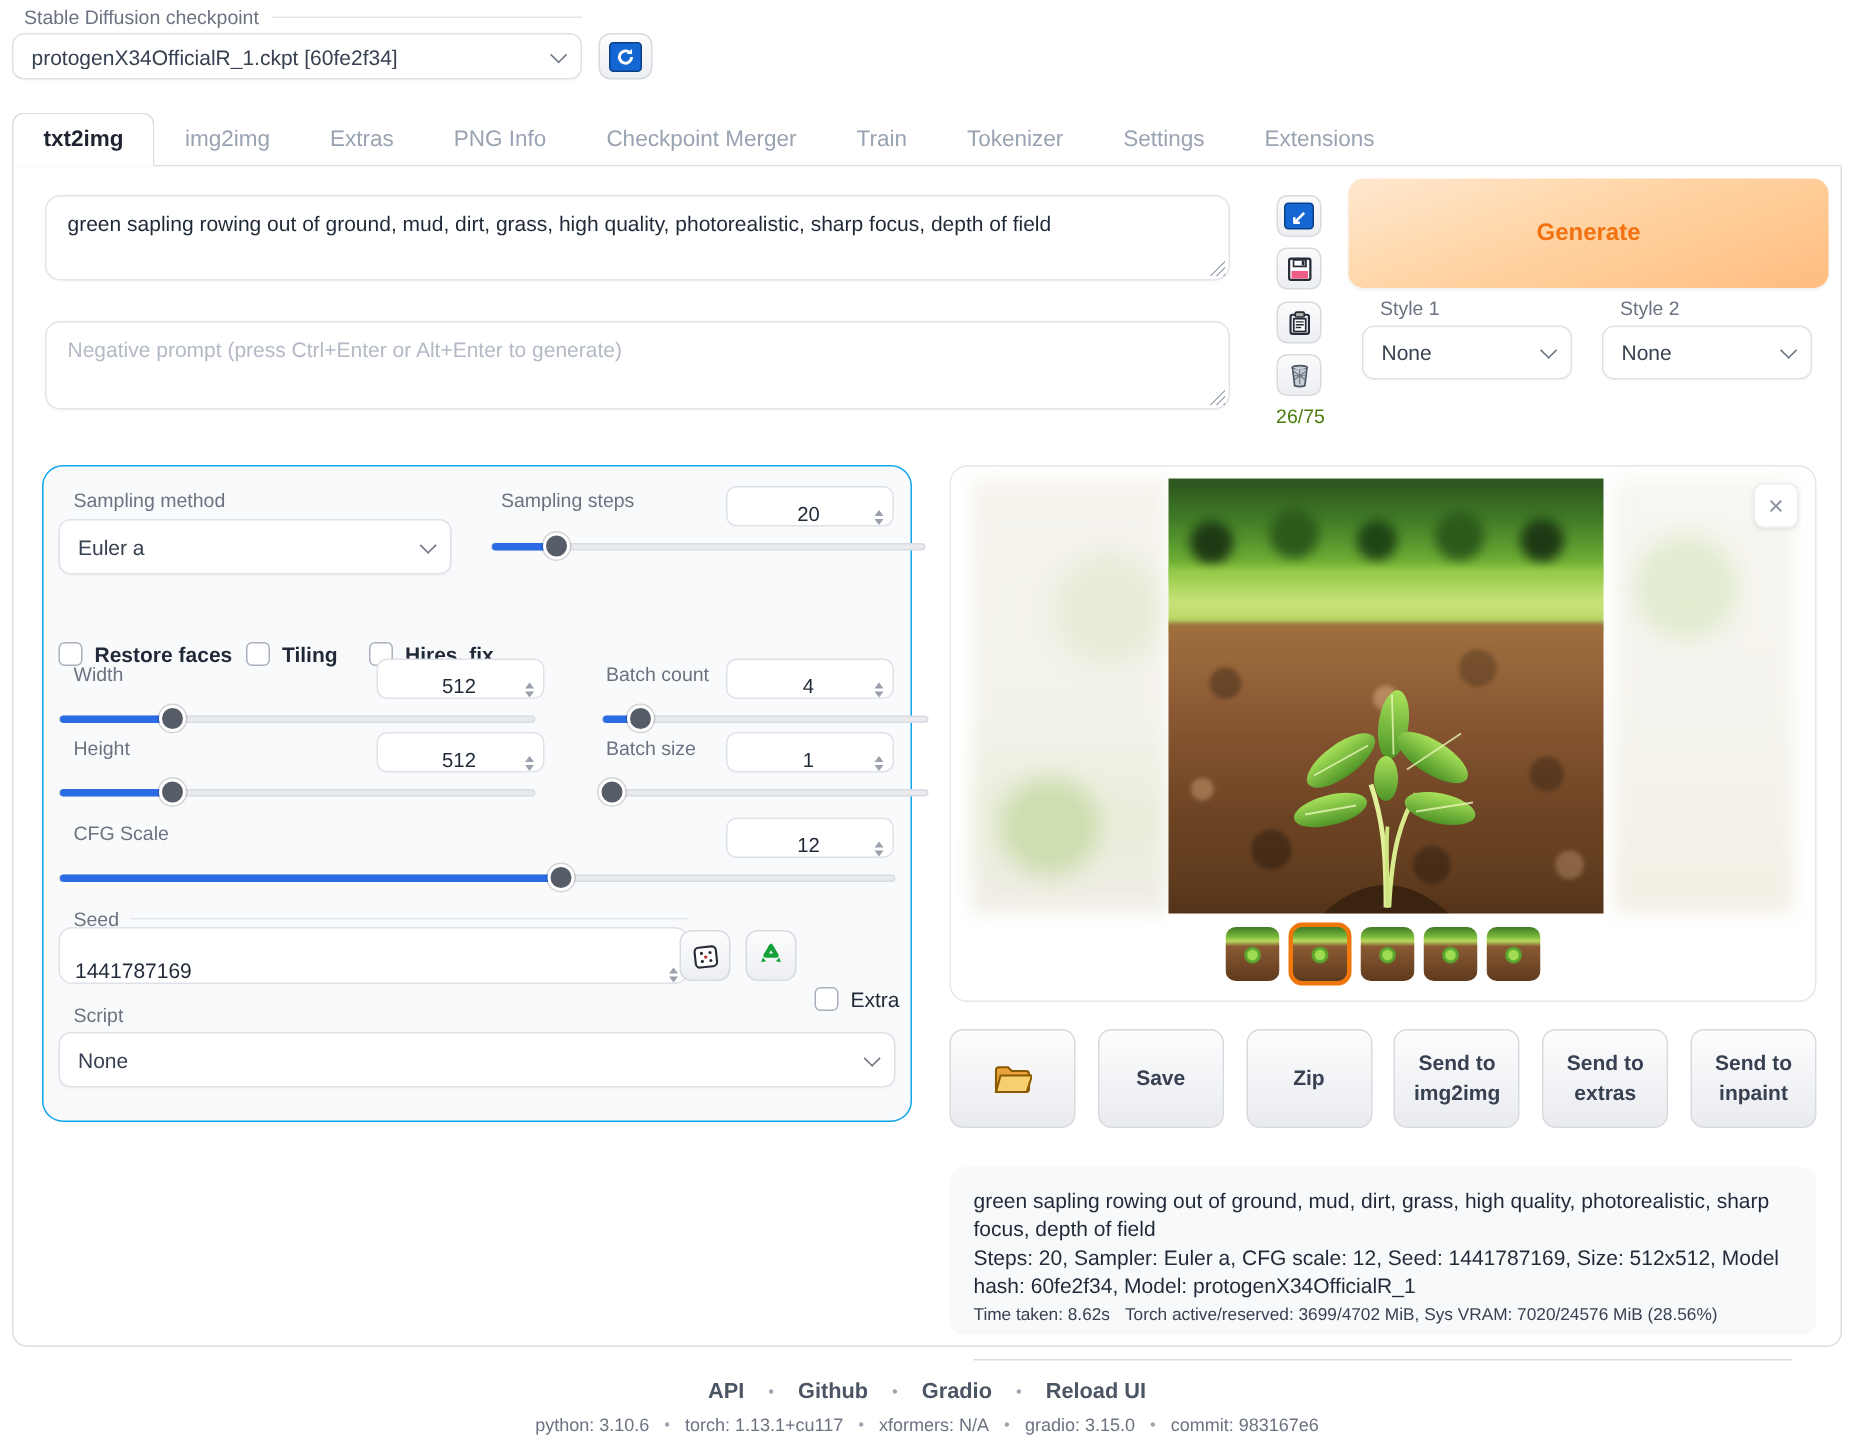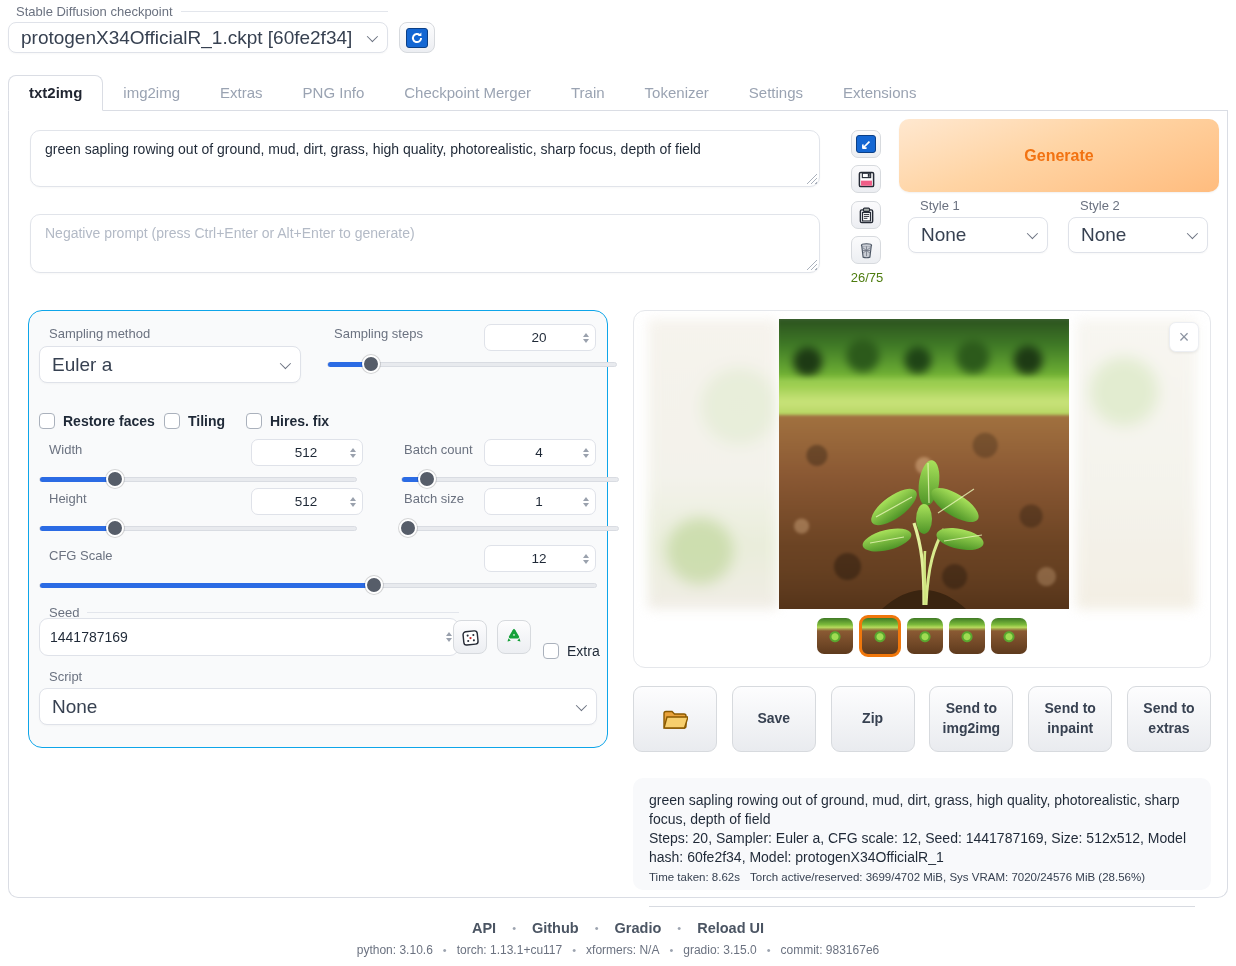--- a/index.html
+++ b/index.html
@@ -5,21 +5,21 @@
   * { margin:0; padding:0; box-sizing:border-box; }
   html,body { background:#fff; font-family:"Liberation Sans", sans-serif; }
   .page { position:relative; width:1236px; height:966px; background:#fff; overflow:hidden; color:#374151; }
 
   .lbl { font-size:13px; color:#6b7280; }
   .abs { position:absolute; }
 
   
   .ckpt-label-row { left:16px; top:4px; width:372px; display:flex; align-items:center; }
   .fieldline { flex:1; height:1px; background:#e3e6ec; margin-left:8px; }
-  .select { background:#fff; border:1px solid #dfe2e9; border-radius:8px; display:flex; align-items:center; padding:0 12px; font-size:19px; color:#374151; cursor:pointer; box-shadow:0 1px 2px rgba(0,0,0,.03); }
+  .select { background:#fff; border:1px solid #dfe2e9; border-radius:8px; display:flex; align-items:center; padding:0 12px; font-size:14px; color:#374151; cursor:pointer; box-shadow:0 1px 2px rgba(0,0,0,.03); }
   .select .val { flex:1; white-space:nowrap; overflow:hidden; }
   .chev { width:8px; height:8px; border-right:1.6px solid #6b7280; border-bottom:1.6px solid #6b7280; transform:rotate(45deg) translateY(-2px); flex:none; }
   .btn-gray { background:linear-gradient(180deg,#fdfdfe,#eceef2); border:1px solid #d7dade; border-radius:8px; display:flex; align-items:center; justify-content:center; cursor:pointer; }
   .ic-blue { background:#1467d3; color:#fff; border-radius:3px; width:20px; height:18px; display:flex; align-items:center; justify-content:center; font-size:13px; font-weight:bold; border:1px solid #0b3f86; }
 
   
   .tabbar { left:8px; top:75px; width:1220px; height:36px; display:flex; align-items:flex-end; border-bottom:1px solid #dadde4; }
   .tab { padding:8px 20px 9px 20px; font-size:15px; color:#9aa3b2; cursor:pointer; white-space:nowrap; }
   .tab.active { border:1px solid #dadde4; border-bottom:1px solid #fff; border-radius:8px 8px 0 0; background:#fff; color:#1f2430; font-weight:700; margin-bottom:-1px; }
 
@@ -33,27 +33,27 @@
   .mini-btn { position:absolute; left:851px; width:30px; height:28px; background:linear-gradient(180deg,#fbfbfc,#eceef2); border:1px solid #d7dade; border-radius:7px; display:flex; align-items:center; justify-content:center; cursor:pointer; }
   .token-counter { position:absolute; left:849px; width:36px; text-align:center; font-size:13px; color:#4d7c0f; }
 
   .generate { position:absolute; left:899px; top:119px; width:320px; height:73px; border:none; border-radius:10px; background:linear-gradient(160deg,#ffe8d0 0%,#ffd4a4 45%,#ffbc7e 100%); color:#f27211; font-size:16px; font-weight:700; cursor:pointer; font-family:"Liberation Sans",sans-serif; box-shadow:0 1px 2px rgba(0,0,0,.06); }
 
   
   .slider { position:absolute; height:16px; cursor:pointer; }
   .slider .track { position:absolute; left:0; right:0; top:6px; height:5px; border-radius:3px; background:#e8eaee; border:1px solid #d9dce2; }
   .slider .fill { position:absolute; left:0; top:-1px; height:5px; border-radius:3px; background:#2b6be4; }
   .slider .thumbk { position:absolute; top:-1px; width:18px; height:18px; border-radius:50%; background:#565d69; border:2px solid #fff; box-shadow:0 0 0 1px rgba(0,0,0,.15); transform:translateX(-9px); }
-  .numin { position:absolute; background:#fff; border:1px solid #dfe2e9; border-radius:7px; display:flex; align-items:center; padding:0 6px 0 10px; font-size:13.5px; color:#1f2937; height:27px; }
+  .numin { position:absolute; background:#fff; border:1px solid #dfe2e9; border-radius:7px; display:flex; align-items:flex-end; padding:0 6px 0 10px; font-size:13.5px; color:#1f2937; height:27px; }
   .numin .nval { flex:1; text-align:center; }
   .spin { display:flex; flex-direction:column; gap:2px; align-items:center; cursor:pointer; }
   .tri-up { width:0; height:0; border-left:3.5px solid transparent; border-right:3.5px solid transparent; border-bottom:4.5px solid #9aa1ad; }
   .tri-dn { width:0; height:0; border-left:3.5px solid transparent; border-right:3.5px solid transparent; border-top:4.5px solid #9aa1ad; }
 
-  .cb { position:absolute; display:flex; align-items:center; gap:8px; font-size:14px; color:#1f2937; cursor:pointer; font-weight:600; }
+  .cb { position:absolute; display:flex; align-items:center; gap:8px; font-size:14px; color:#1f2937; cursor:pointer; font-weight:600;margin-top:15px; }
   .cb .box { width:16px; height:16px; border:1px solid #aab1bc; border-radius:4px; background:#fff; flex:none; }
 
   
   .settings-panel { left:28px; top:310px; width:580px; height:438px; background:#f9fafb; border:1px solid #0ea5e9; border-radius:14px; }
 
   
   .gallery { left:633px; top:310px; width:578px; height:358px; background:#fff; border:1px solid #e5e7eb; border-radius:12px; overflow:hidden; }
   .blur-side { position:absolute; top:8px; height:290px; filter:blur(6px); opacity:.75; border-radius:4px; }
   .main-img { position:absolute; left:145px; top:8px; width:290px; height:290px; overflow:hidden; cursor:pointer; }
   .layer { position:absolute; left:-8px; right:-8px; }
@@ -389,22 +389,22 @@
   <div class="abs act-row">
     <button class="act-btn">
       <svg width="26" height="22" viewBox="0 0 26 22">
         <path d="M2 5.5 Q2 3.5 4 3.5 H10 L12.5 6 H22 Q24 6 24 8 V18 Q24 20 22 20 H4 Q2 20 2 18 Z" fill="#e9a23b" stroke="#8a5a00" stroke-width="1.4"></path>
         <path d="M5 9 H26 L22.5 20 H2 Z" fill="#f7cf6e" stroke="#8a5a00" stroke-width="1.4"></path>
       </svg>
     </button>
     <button class="act-btn">Save</button>
     <button class="act-btn">Zip</button>
     <button class="act-btn">Send to img2img</button>
+    <button class="act-btn">Send to extras</button>
     <button class="act-btn">Send to inpaint</button>
-    <button class="act-btn">Send to extras</button>
   </div>
 
   <div class="abs info-box">
     <div class="info-prompt">green sapling rowing out of ground, mud, dirt, grass, high quality, photorealistic, sharp focus, depth of field</div>
     <div class="info-params">Steps: 20, Sampler: Euler a, CFG scale: 12, Seed: 1441787169, Size: 512x512, Model hash: 60fe2f34, Model: protogenX34OfficialR_1</div>
     <div class="info-perf">
       <span>Time taken: 8.62s</span><span>Torch active/reserved: 3699/4702 MiB, Sys VRAM: 7020/24576 MiB (28.56%)</span>
     </div>
   </div>
 

